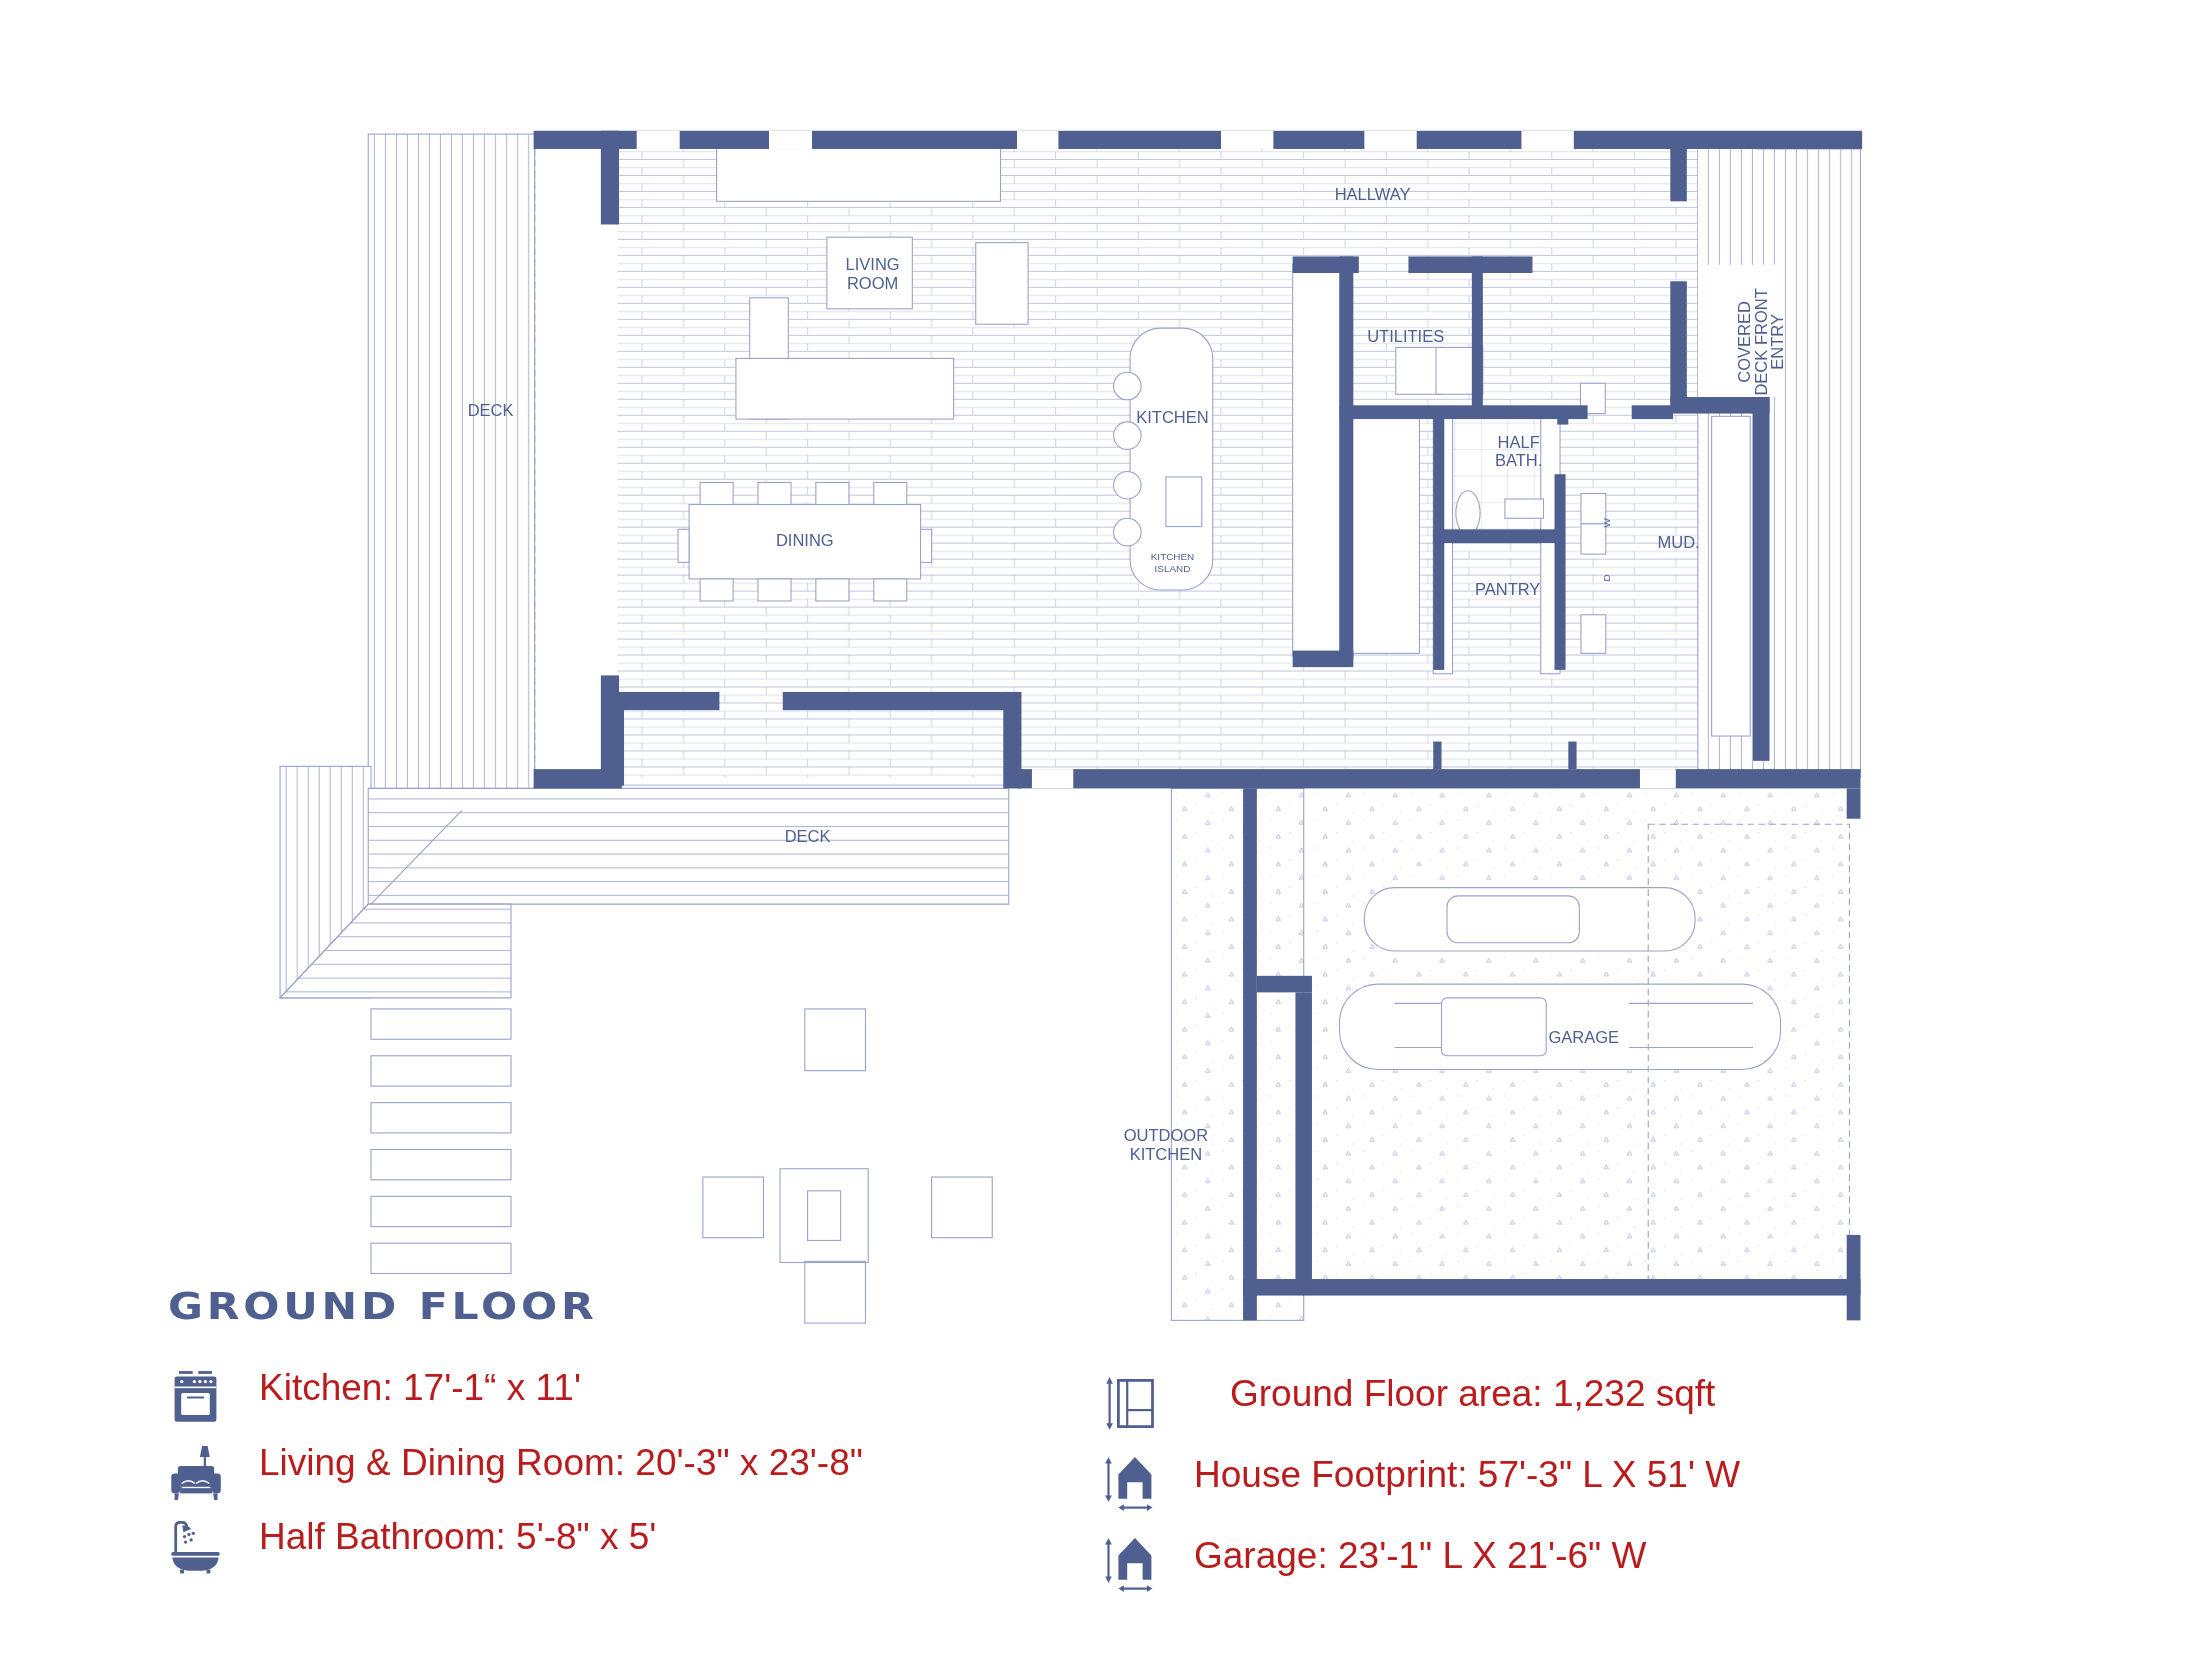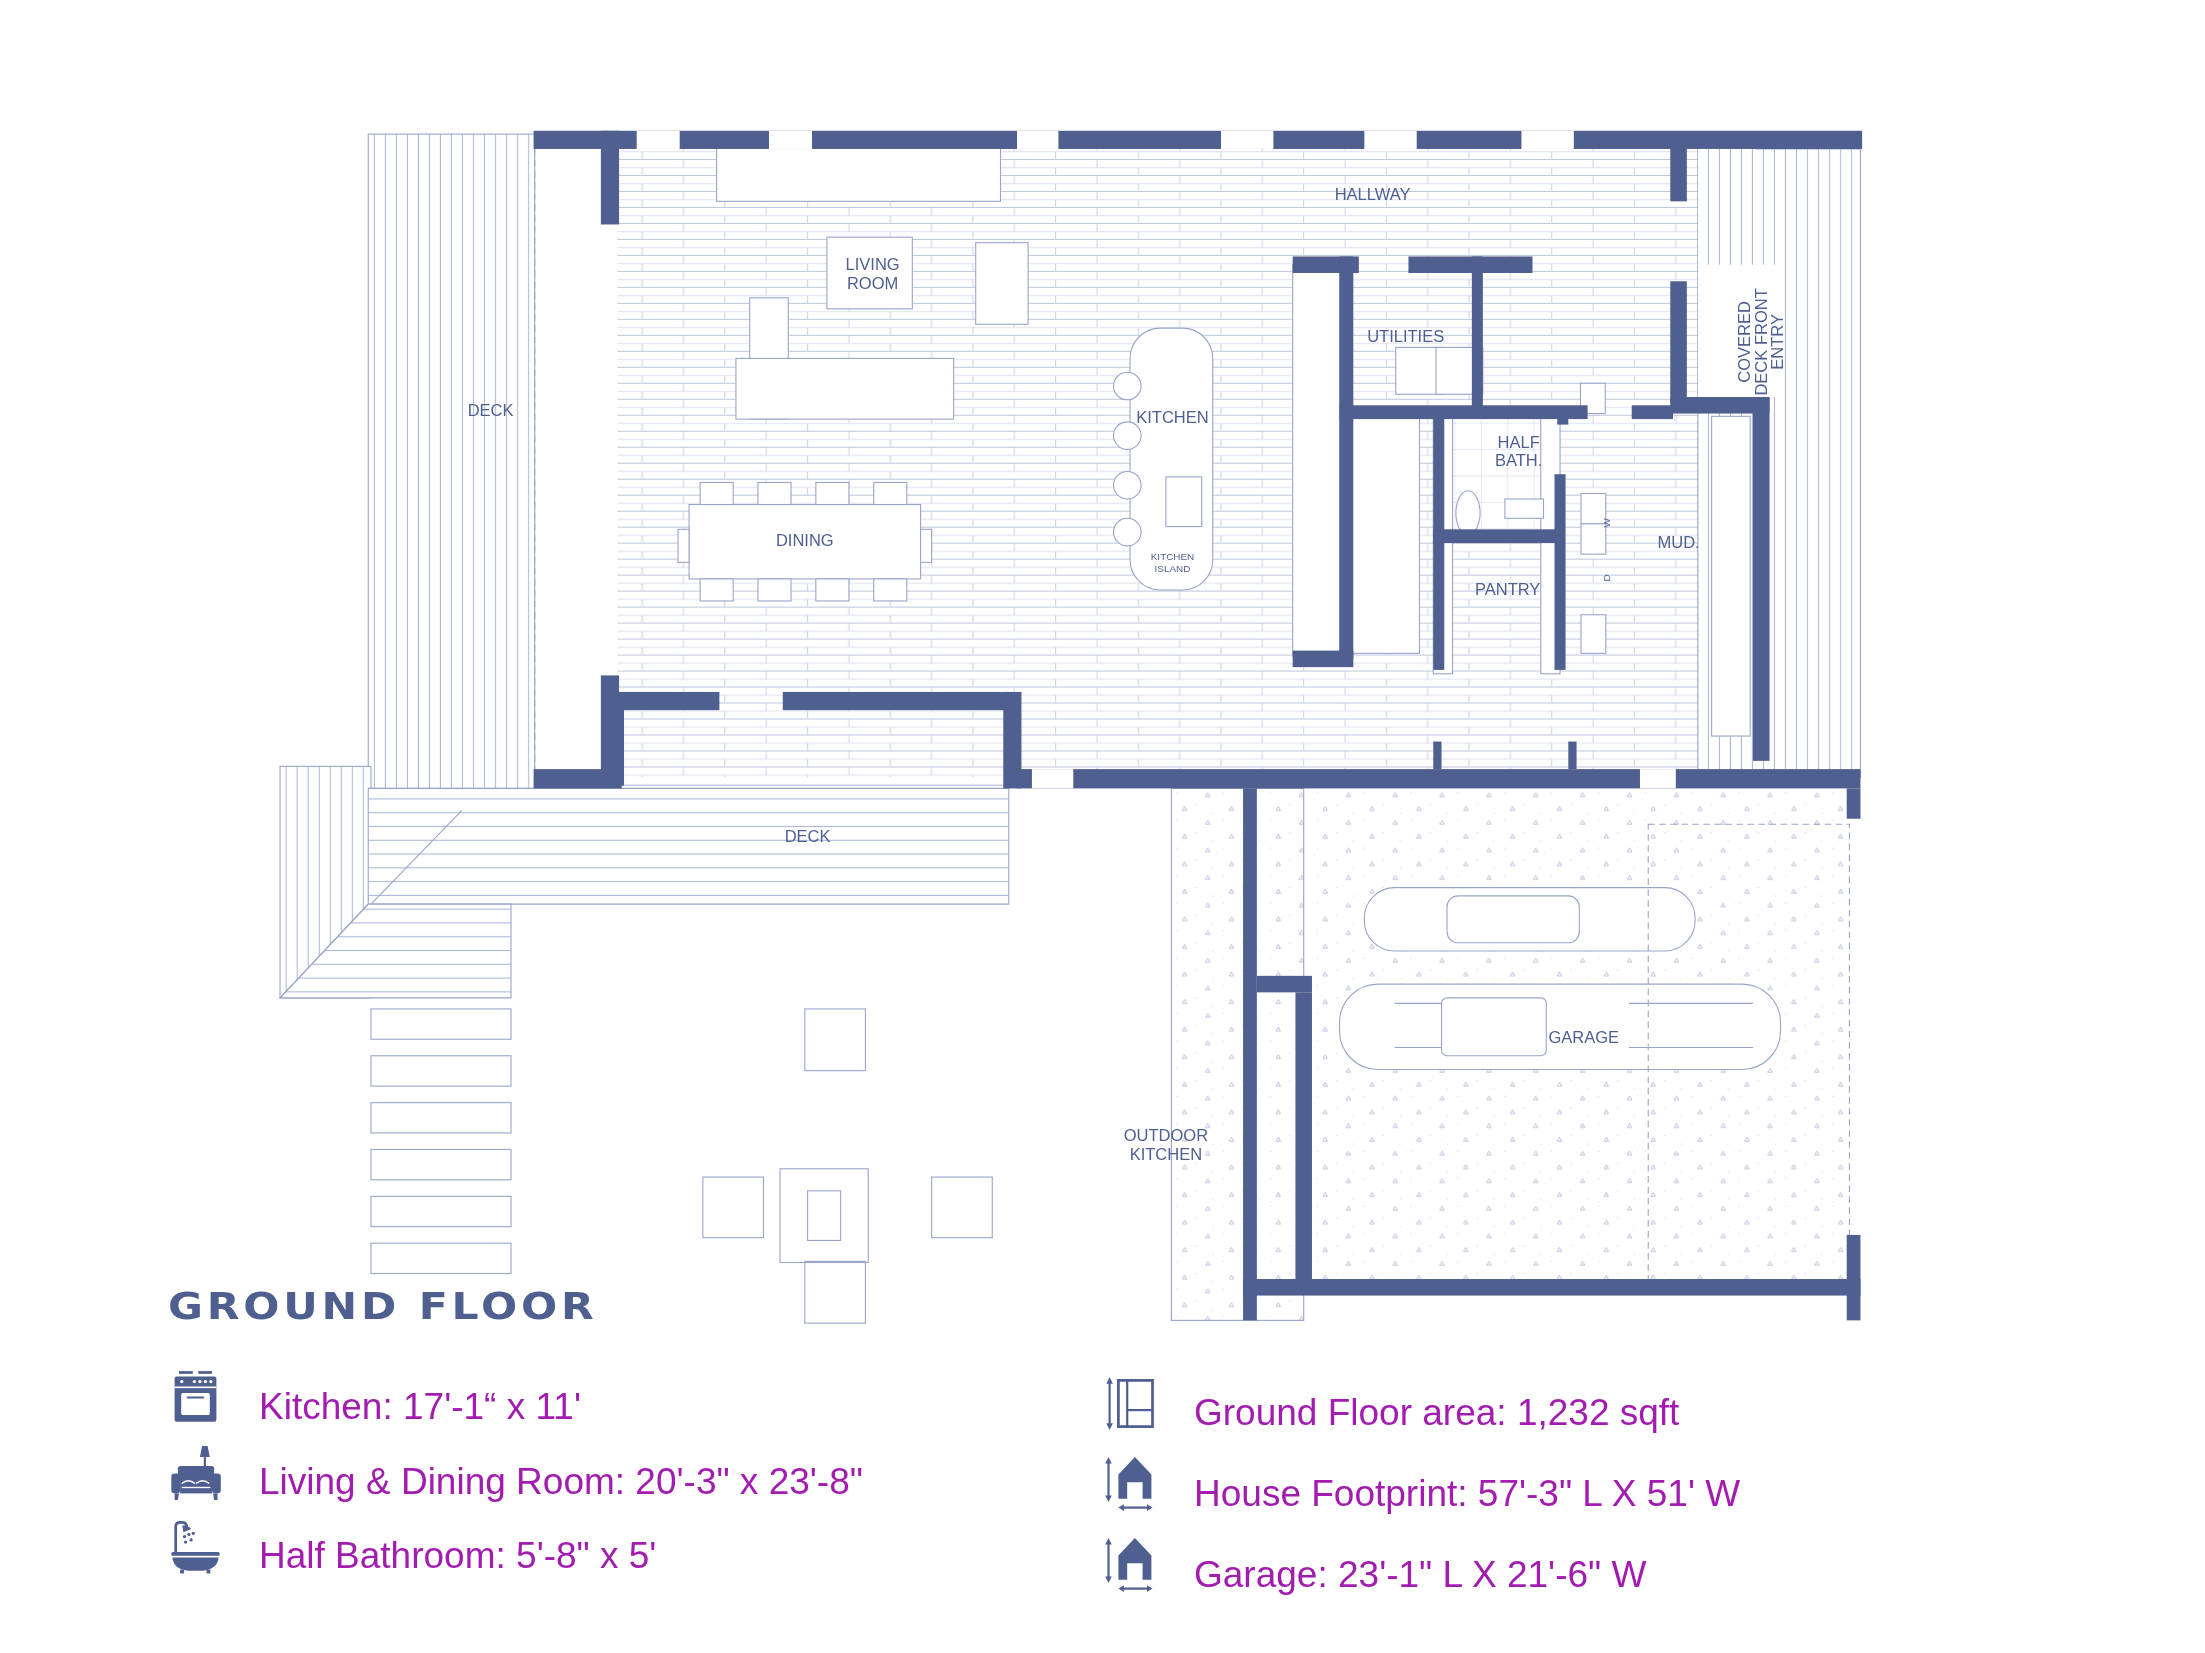--- a/index.html
+++ b/index.html
@@ -1,21 +1,21 @@
 <!DOCTYPE html>
 <html style="font-size:8.8px"><head>
 <meta charset="utf-8">
 <style>
   html, body { margin: 0; padding: 0; background: #ffffff; }
   body { width: 2205px; height: 1654px; position: relative; overflow: hidden; font-family: "Liberation Sans", sans-serif; color: #4f5f8f; }
   #plan { position: absolute; left: 0; top: 0; width: 2205px; height: 1654px; }
   .room-label { font-family: "Liberation Sans", sans-serif; fill: #4f5f8f; font-size: 30px; text-anchor: middle; }
   .room-label.small { font-size: 18px; }
   .title { position: absolute; left: 168px; top: 1285px; font-family: "DejaVu Sans", sans-serif; font-weight: 900; font-size: 37px; letter-spacing: 3.3px; color: #4f5f8f; transform: scaleX(1.15); transform-origin: left top; }
-  .stat { position: absolute; display: flex; align-items: flex-end; font-family: "Liberation Sans", sans-serif; font-size: 37px; color: #a21caf; white-space: nowrap; }
+  .stat { position: absolute; display: flex; align-items: flex-start; font-family: "Liberation Sans", sans-serif; font-size: 37px; color: #b91c1c; white-space: nowrap; }
   .stat .icon { width: 61px; height: 61px; margin-right: 33px; display: flex; align-items: center; justify-content: center; }
   .stat .icon svg { width: 55px; height: 55px; }
 </style>
 </head>
 <body>
 
 <svg id="plan" viewBox="0 0 4000 3000" xmlns="http://www.w3.org/2000/svg">
   <defs>
     <pattern id="planks" width="150" height="29" patternUnits="userSpaceOnUse">
       <rect width="150" height="29" fill="#ffffff"></rect>
@@ -278,21 +278,21 @@
         <circle cx="42" cy="38" r="3" fill="#4f5f8f"></circle>
         <rect x="6" y="60" width="88" height="7" rx="3" fill="#4f5f8f"></rect>
         <path d="M8 70 H92 q-2 22 -30 24 H38 q-28 -2 -30 -24z" fill="#4f5f8f"></path>
         <rect x="22" y="92" width="7" height="7" fill="#4f5f8f"></rect>
         <rect x="70" y="92" width="7" height="7" fill="#4f5f8f"></rect>
       </svg>
   </span>
   <span>Half Bathroom: 5'-8" x 5'</span>
 </div>
 
-<div class="stat" style="left:1100px; top:1373px;">
+<div class="stat" style="left:1100px; top:1373px;gap:36px;">
   <span class="icon">
     <svg viewBox="0 0 100 100">
         <line x1="12" y1="8" x2="12" y2="92" stroke="#4f5f8f" stroke-width="4"></line>
         <polygon points="12,2 6,14 18,14" fill="#4f5f8f"></polygon>
         <polygon points="12,98 6,86 18,86" fill="#4f5f8f"></polygon>
         <rect x="28" y="8" width="62" height="84" fill="none" stroke="#4f5f8f" stroke-width="5"></rect>
         <line x1="44" y1="8" x2="44" y2="92" stroke="#4f5f8f" stroke-width="4"></line>
         <line x1="44" y1="62" x2="90" y2="62" stroke="#4f5f8f" stroke-width="4"></line>
       </svg>
   </span>

